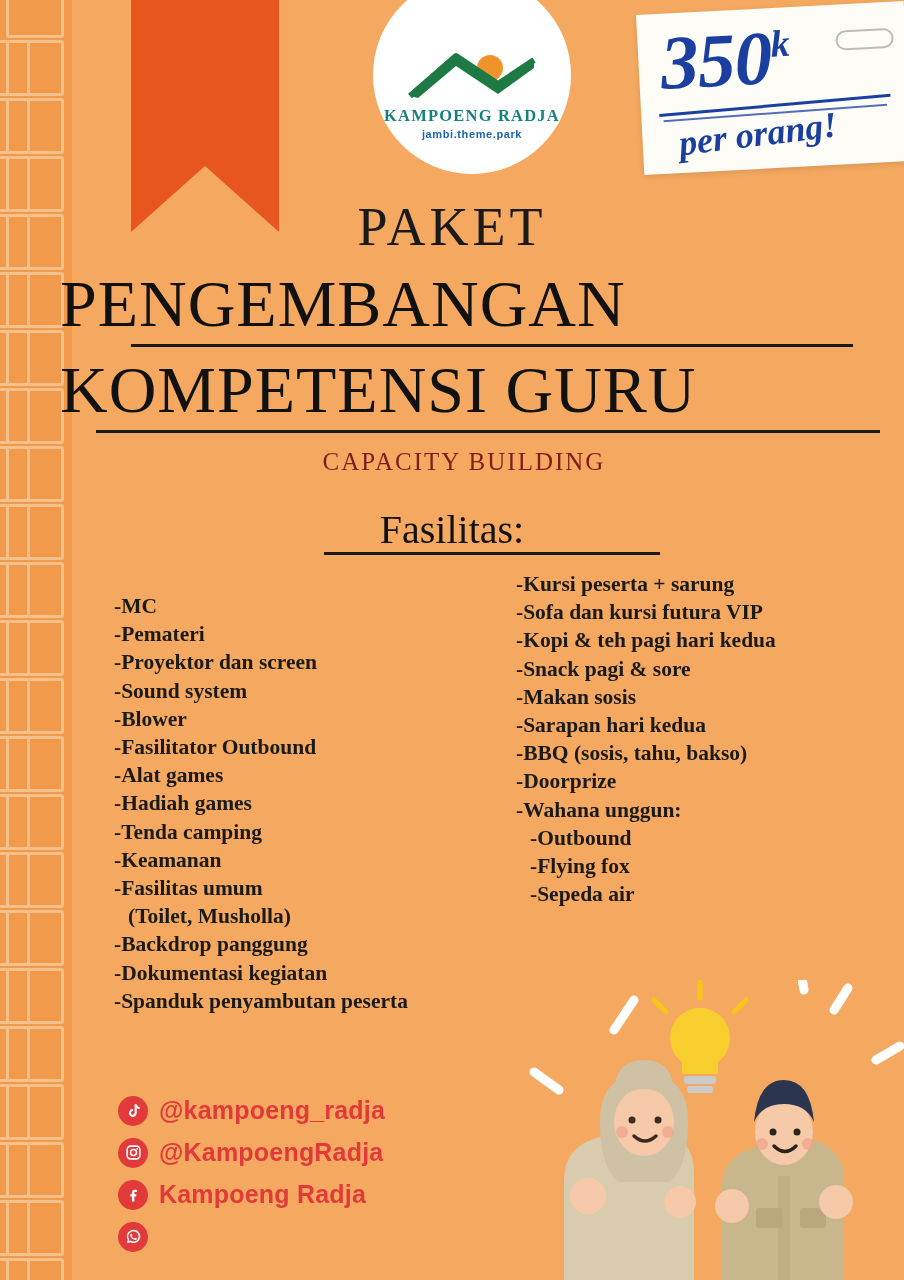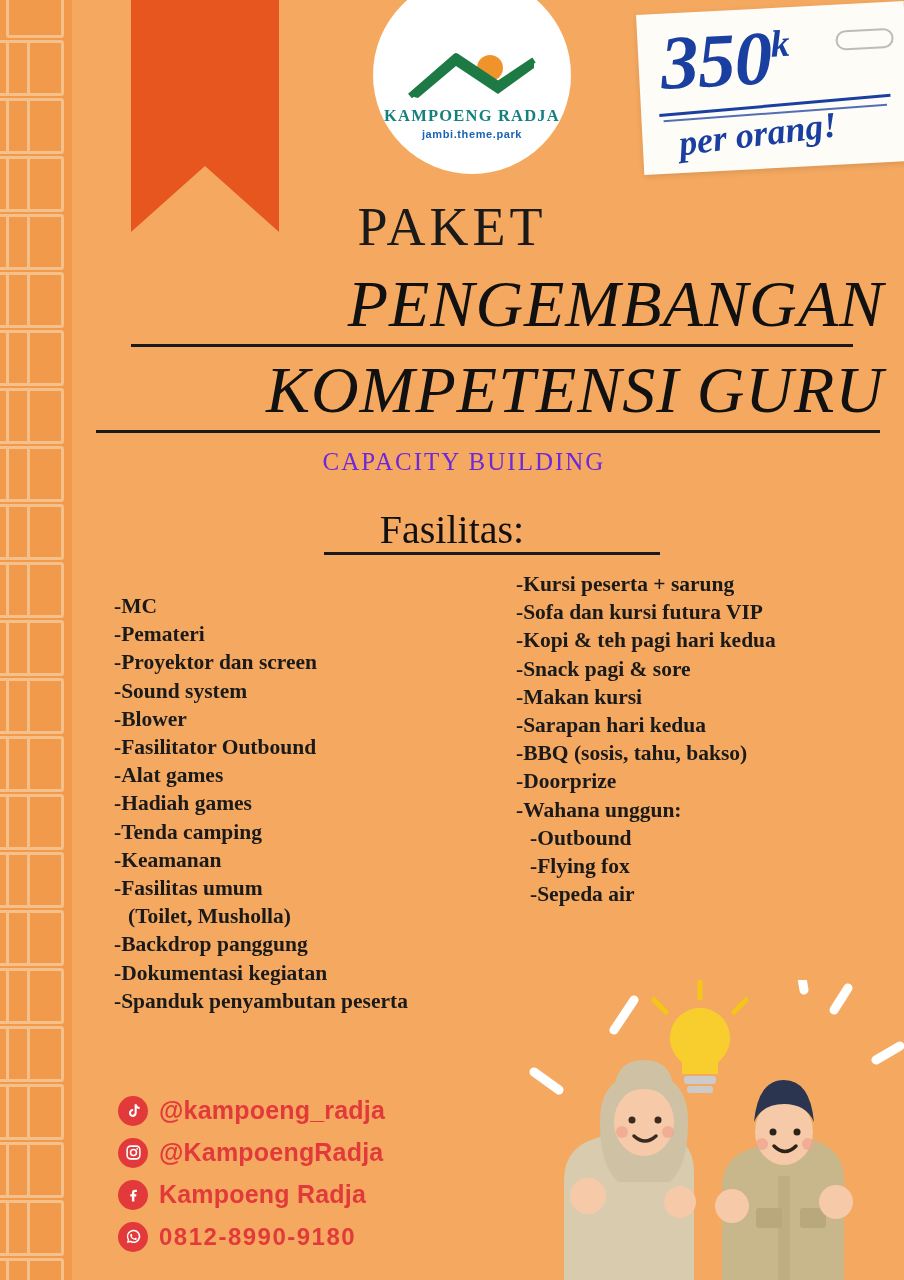--- a/index.html
+++ b/index.html
@@ -142,45 +142,44 @@
     left: 0; right: 0; top: 196px;
     text-align: center;
     font-size: 54px;
     letter-spacing: 4px;
     color: #1A1A1A;
     font-family: "Liberation Serif", serif;
   }
   .title-line1, .title-line2 {
     position: absolute;
     left: 60px; right: 20px;
-    text-align: right;
+    text-align: left;
     font-size: 66px;
     letter-spacing: 1px;
     color: #111;
     font-family: "Liberation Serif", serif;
     white-space: nowrap;
-    font-style: italic;
   }
   .title-line1 { top: 266px; }
   .title-line2 { top: 352px; }
   .title-underline {
     position: absolute;
     height: 3px;
     background: #1A1A1A;
   }
   .ul1 { left: 131px; width: 722px; top: 344px; }
   .ul2 { left: 96px; width: 784px; top: 430px; }
 
   .subtitle {
     position: absolute;
     left: 0; right: 0; top: 448px;
     text-align: center;
     font-size: 25px;
     letter-spacing: 2px;
-    color: #6d28d9;
+    color: #7f1d1d;
     font-family: "Liberation Serif", serif;
     margin-left: 24px;
   }
 
   .fasilitas {
     position: absolute;
     left: 0; right: 0; top: 506px;
     text-align: center;
     font-size: 40px;
     color: #111;
@@ -339,21 +338,21 @@
       <div class="indent"> (Toilet, Musholla)</div>
       <div>-Backdrop panggung</div>
       <div>-Dokumentasi kegiatan</div>
       <div>-Spanduk penyambutan peserta</div>
     </div>
   <div class="col col-right" id="col-right">
       <div>-Kursi peserta + sarung</div>
       <div>-Sofa dan kursi futura VIP</div>
       <div>-Kopi &amp; teh pagi hari kedua</div>
       <div>-Snack pagi &amp; sore</div>
-      <div>-Makan kursi</div>
+      <div>-Makan sosis</div>
       <div>-Sarapan hari kedua</div>
       <div>-BBQ (sosis, tahu, bakso)</div>
       <div>-Doorprize</div>
       <div>-Wahana unggun:</div>
       <div class="indent"> -Outbound</div>
       <div class="indent"> -Flying fox</div>
       <div class="indent"> -Sepeda air</div>
     </div>
 
   <div class="social" id="social-block">
@@ -382,21 +381,20 @@
           </svg>
         </span>
         <span class="social-text">Kampoeng Radja</span>
       </div>
       <div class="social-row">
         <span class="social-icon">
           <svg width="17" height="17" viewBox="0 0 24 24">
             <path fill="#fff" d="M12 2.6A9.3 9.3 0 0 0 3.9 16.5L2.7 21.3l5-1.3A9.3 9.3 0 1 0 12 2.6zm0 2.1a7.2 7.2 0 1 1-3.8 13.3l-.4-.2-2.6.7.7-2.5-.3-.4A7.2 7.2 0 0 1 12 4.7zm-3.2 3.5c-.2 0-.5.1-.7.4-.2.3-.8.8-.8 1.9s.8 2.2.9 2.4c.1.2 1.6 2.6 4 3.5 1.9.7 2.3.6 2.7.6.5 0 1.4-.6 1.6-1.2.2-.6.2-1.1.1-1.2l-.6-.3s-1.2-.6-1.4-.6c-.2-.1-.4-.1-.5.1l-.7.9c-.1.2-.3.2-.5.1-.2-.1-1-.4-1.9-1.2-.7-.6-1.2-1.4-1.3-1.6-.1-.2 0-.3.1-.4l.4-.5c.1-.2.2-.3.2-.5s0-.3-.1-.5l-.6-1.5c-.2-.4-.3-.4-.5-.4h-.4z"></path>
           </svg>
         </span>
-        <span class="social-text phone">0812-8990-9180</span>
       </div>
     </div>
 
   <svg class="illus" viewBox="0 0 400 300">
 
     <g stroke="#FFFFFF" stroke-width="9" stroke-linecap="round">
       <line x1="110" y1="50" x2="130" y2="20"></line>
       <line x1="55" y1="110" x2="30" y2="92"></line>
       <line x1="330" y1="30" x2="344" y2="8"></line>
       <line x1="372" y1="80" x2="396" y2="66"></line>

